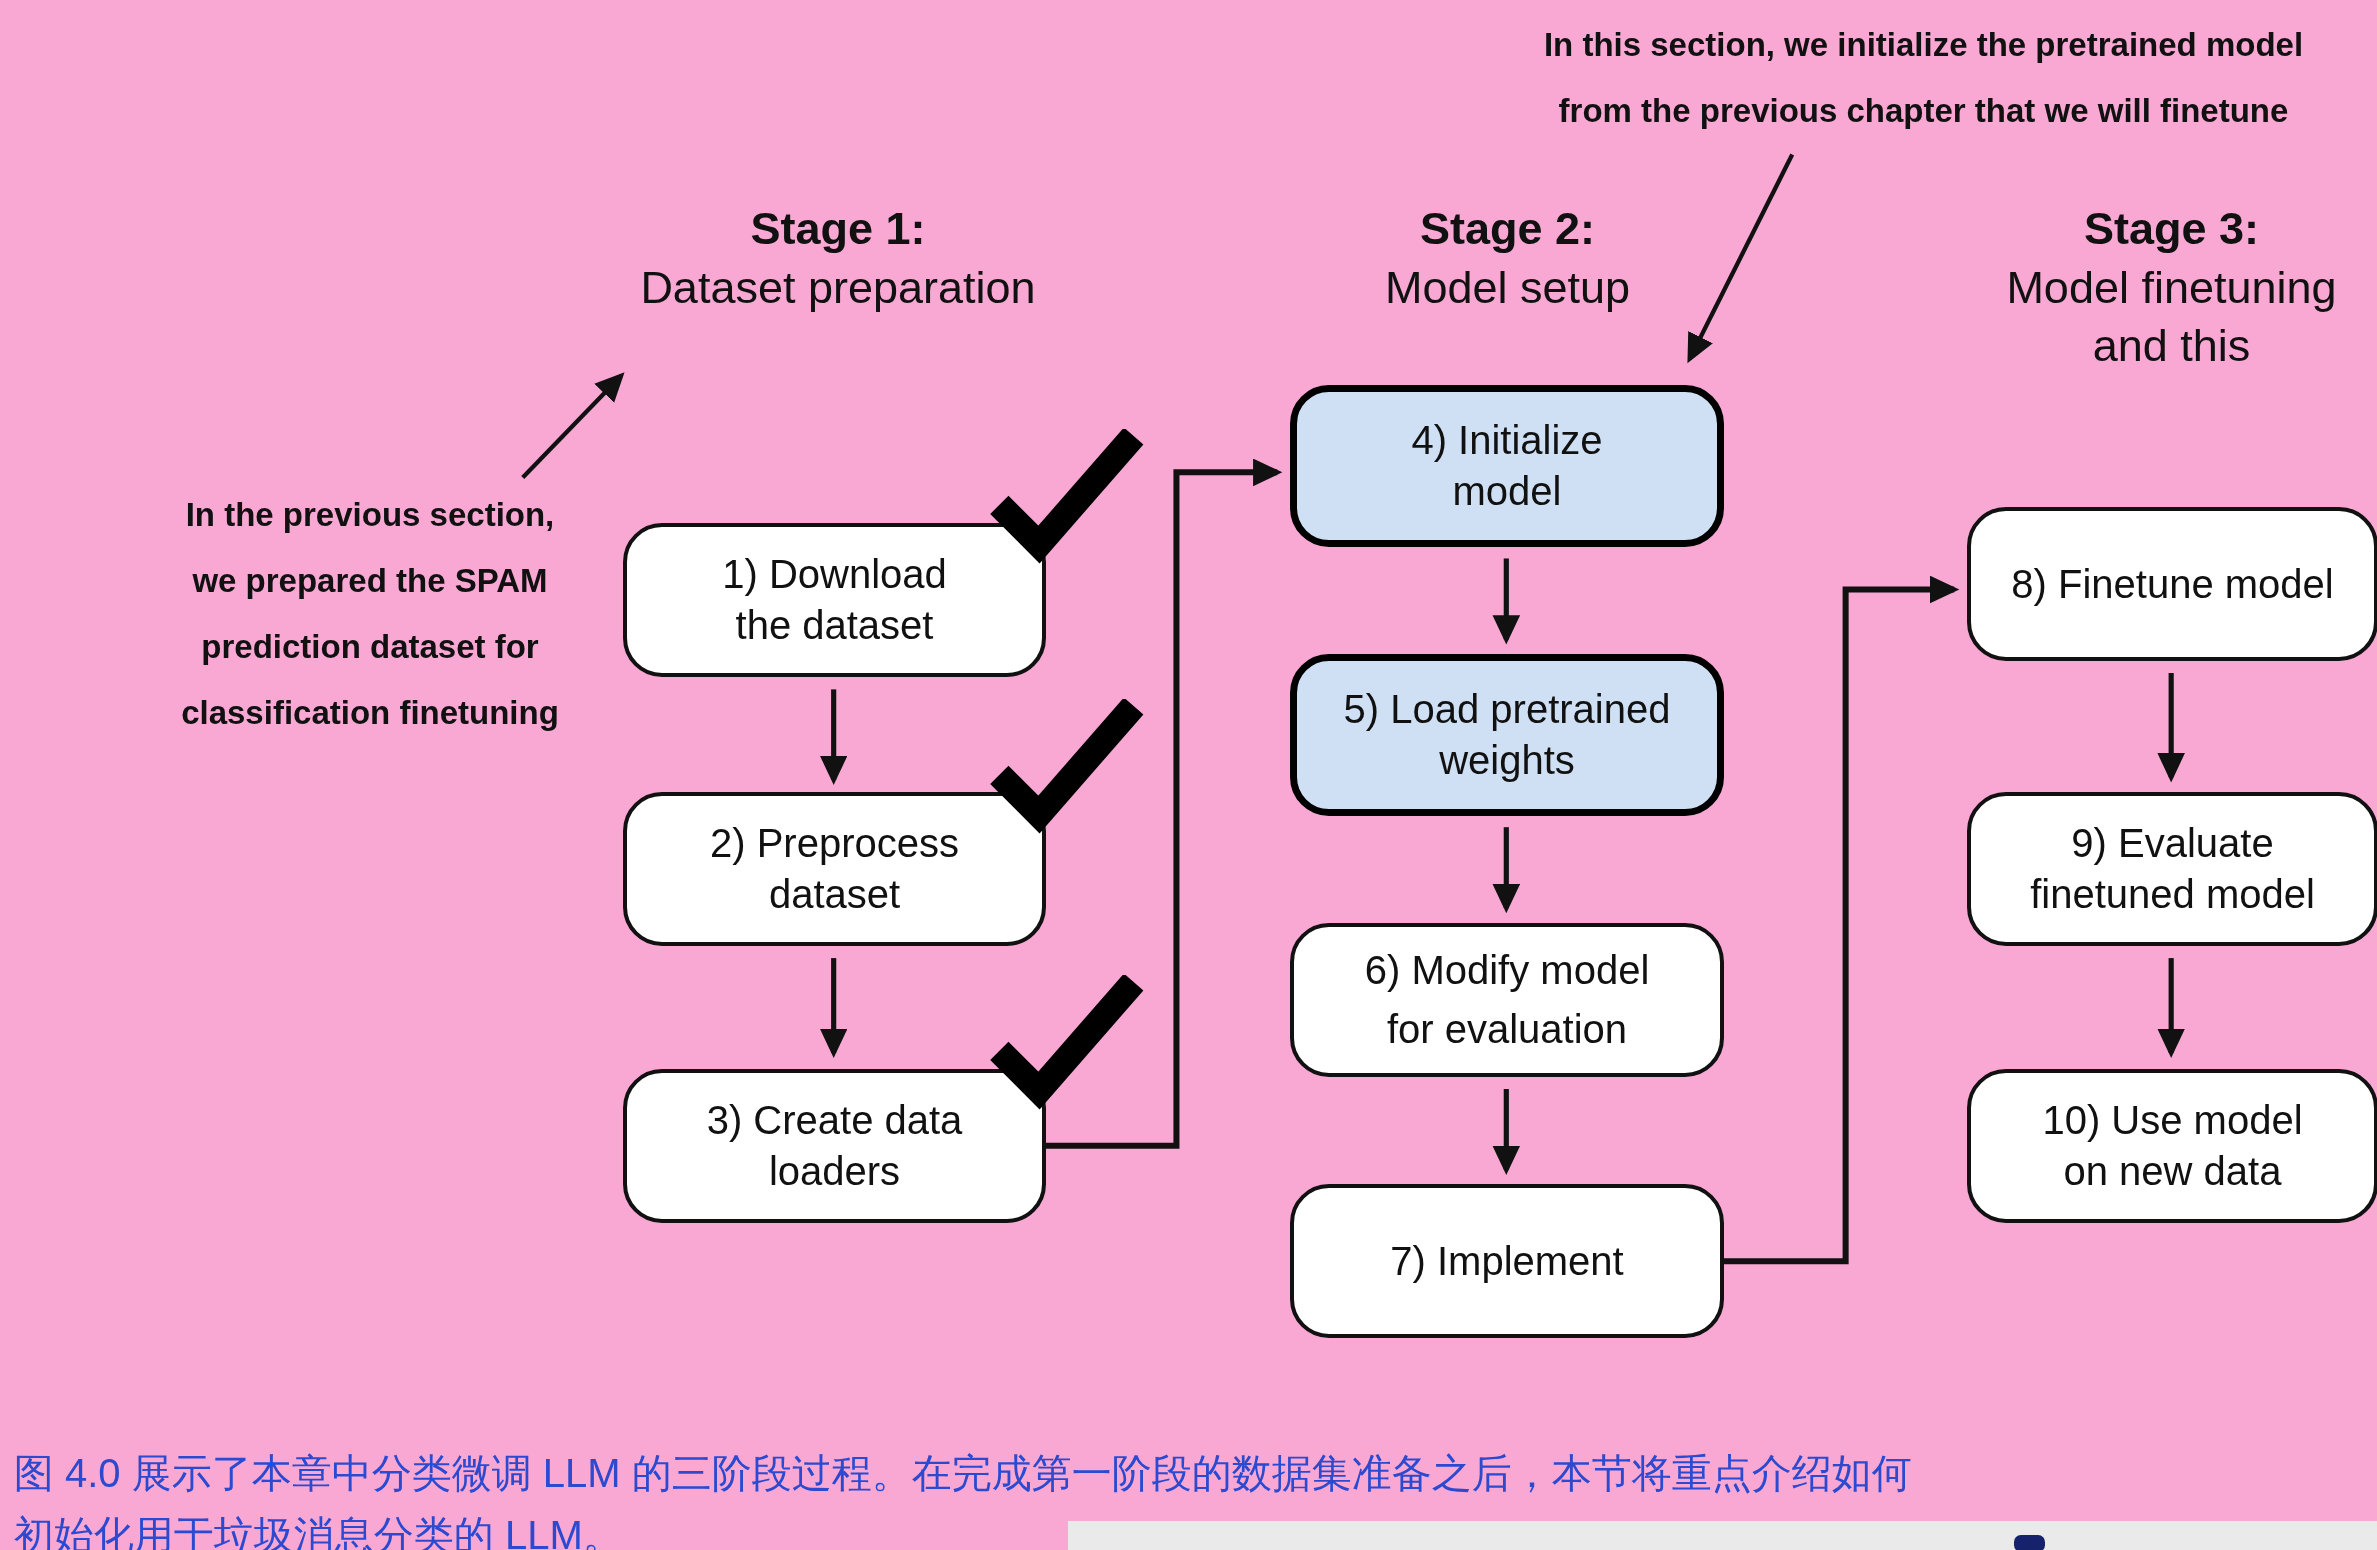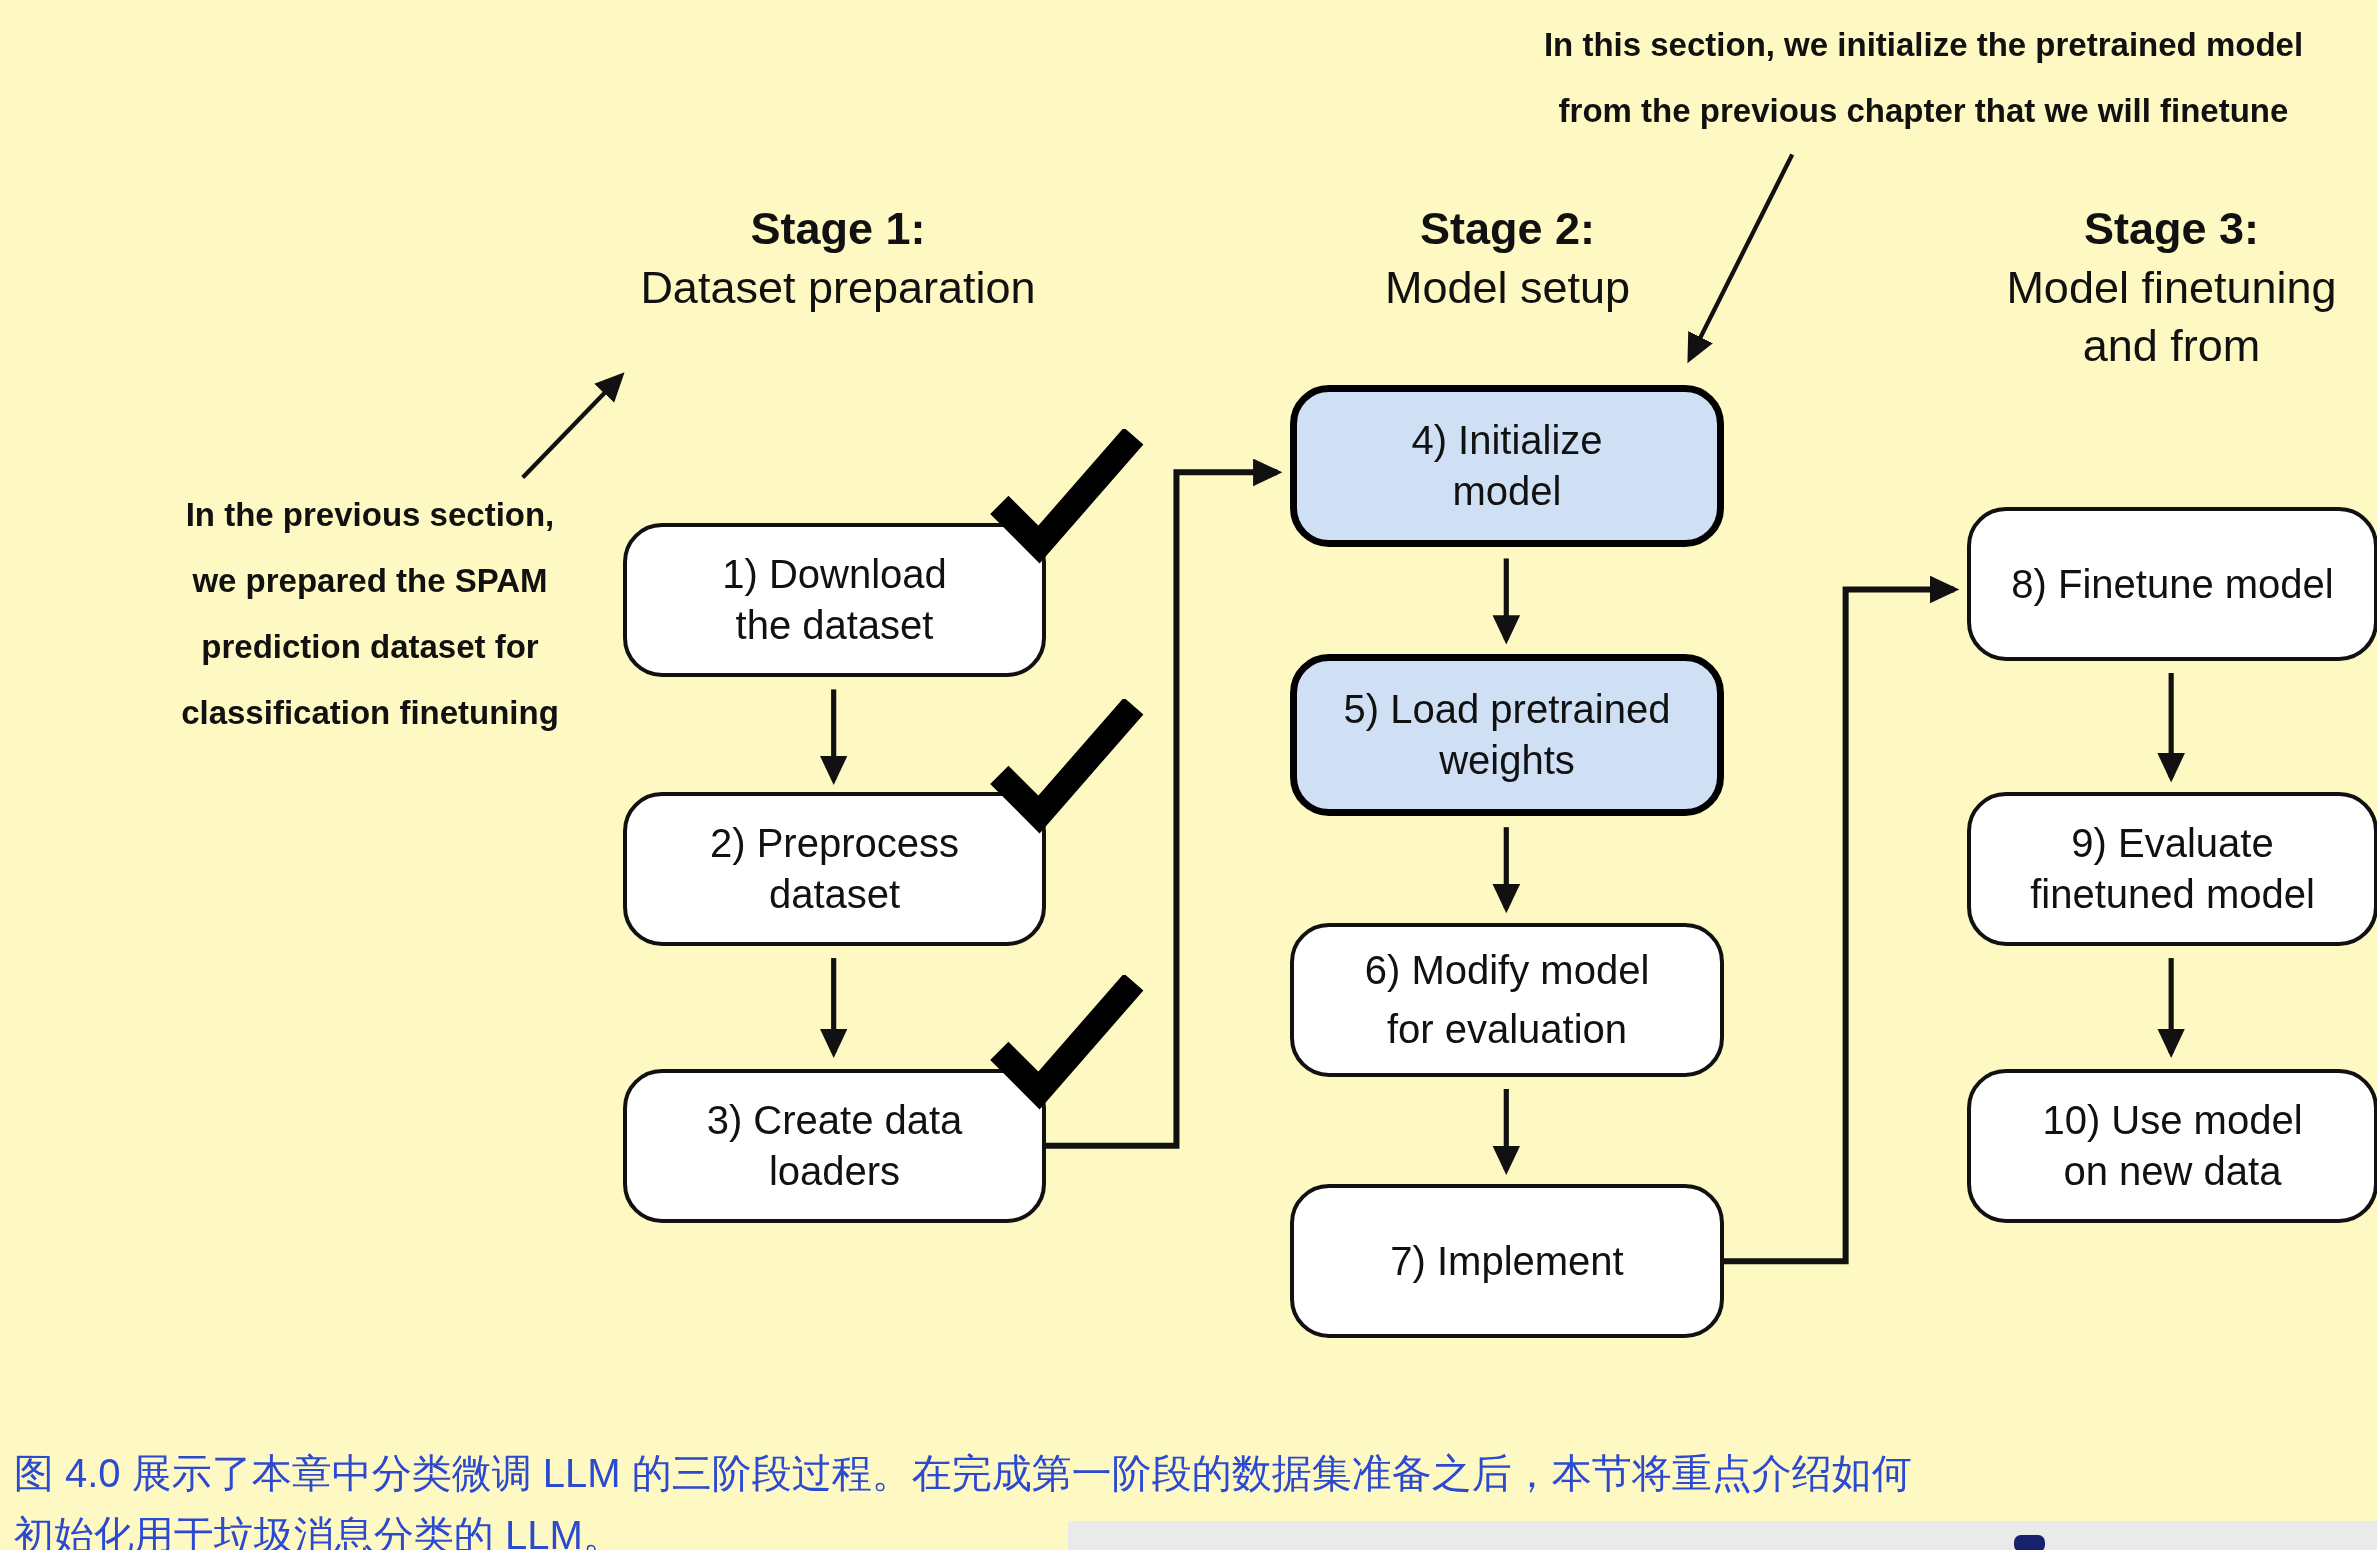--- a/index.html
+++ b/index.html
@@ -1,20 +1,20 @@
 <!DOCTYPE html>
 <html style="font-size:13.8px"><head>
 <meta charset="utf-8">
 <style>
   html, body { margin: 0; padding: 0; background: #ffffff; }
   .canvas {
     position: relative;
     width: 2377px;
     height: 1551px;
-    background: #fef9c3;
+    background: #f9a8d4;
     overflow: hidden;
     font-family: "Liberation Sans", "DejaVu Sans", sans-serif;
     color: #111111;
   }
   .overlay {
     position: absolute;
     left: 0; top: 0;
     width: 2377px; height: 1551px;
     pointer-events: none;
   }
@@ -130,21 +130,21 @@
     <div class="stage-title">Stage 1:</div>
     <div class="stage-sub">Dataset preparation</div>
   </div>
   <div class="stage-header" style="left:1249px; top:200px; width:517px;">
     <div class="stage-title">Stage 2:</div>
     <div class="stage-sub">Model setup</div>
   </div>
   <div class="stage-header" style="left:1969px; top:200px; width:405px;">
     <div class="stage-title">Stage 3:</div>
     <div class="stage-sub">Model finetuning</div>
-    <div class="stage-sub">and from</div>
+    <div class="stage-sub">and this</div>
   </div>
 
   <div class="box" style="left:623px; top:523px; width:423px; height:154px;">
     <div>1) Download</div>
     <div>the dataset</div>
   </div>
   <div class="box" style="left:623px; top:792px; width:423px; height:154px;">
     <div>2) Preprocess</div>
     <div>dataset</div>
   </div>

